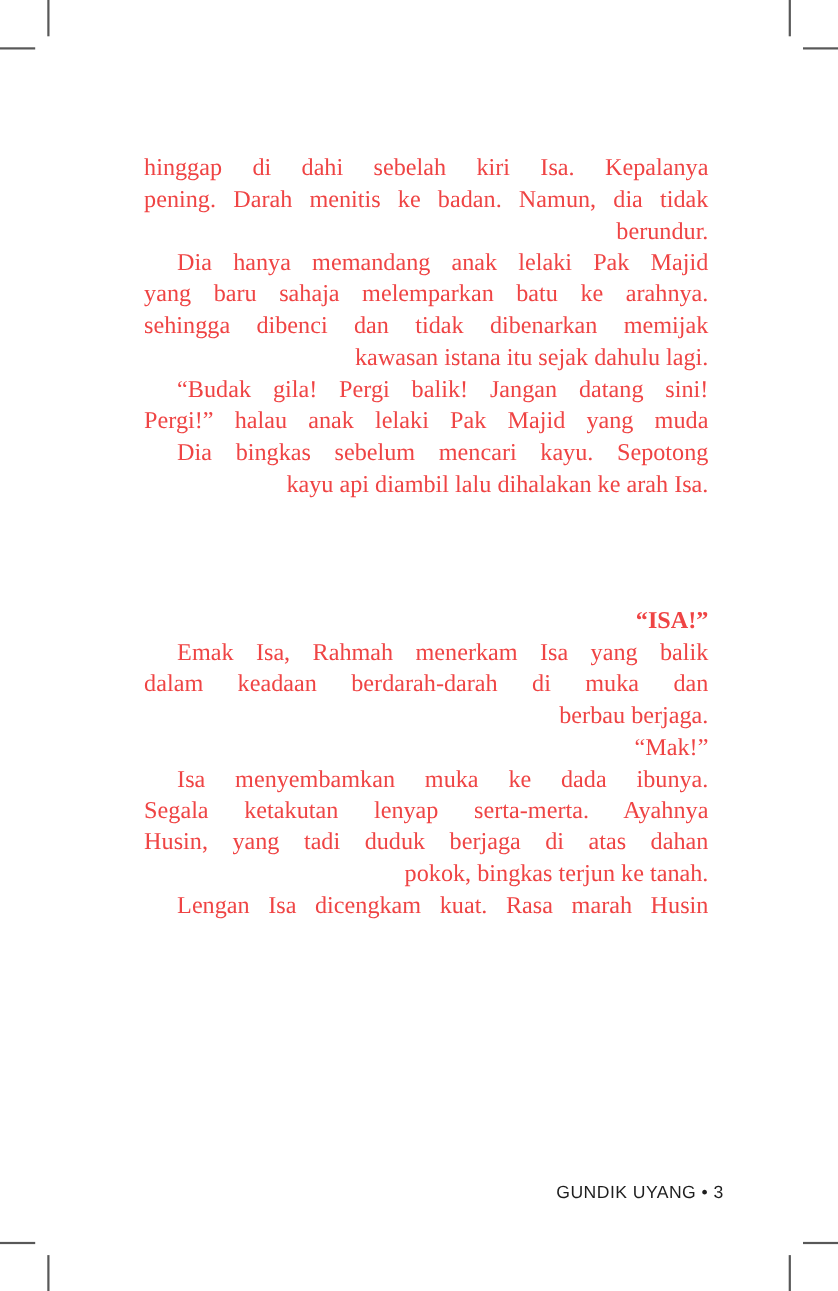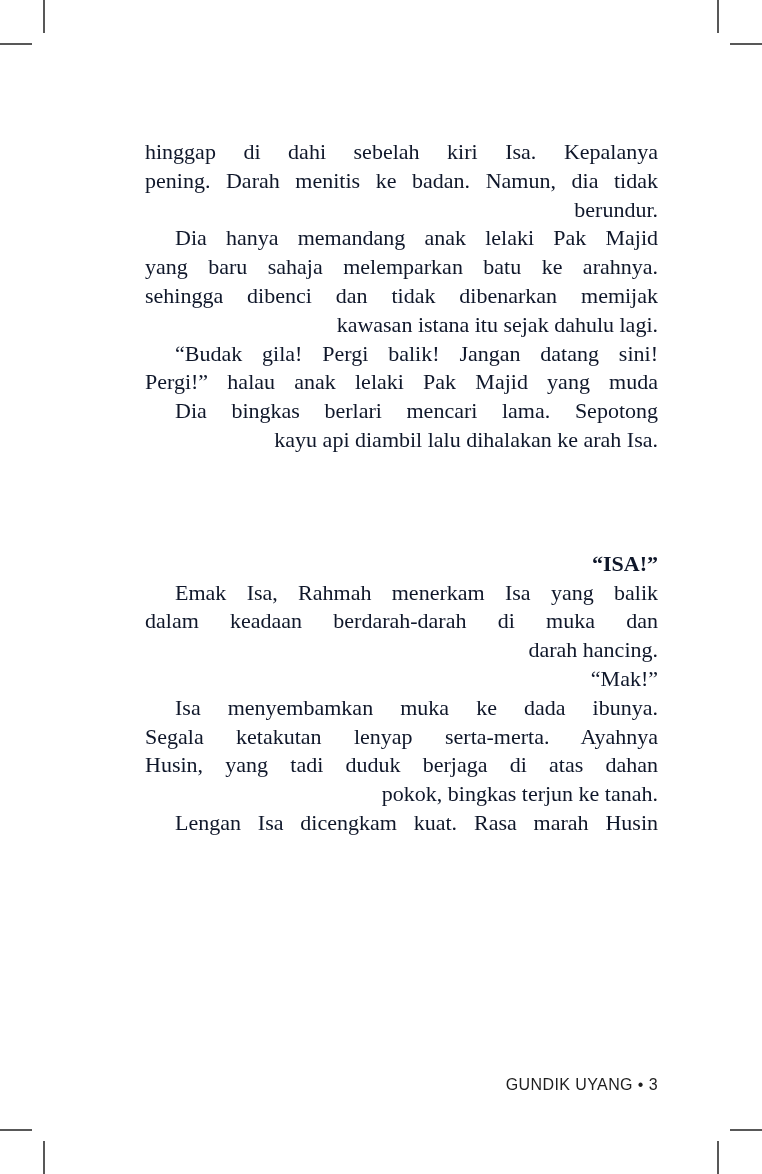--- a/index.html
+++ b/index.html
@@ -18,26 +18,26 @@
   .crop.tr-v { left: 717px; top: 0;       width: 2px;  height: 33px; }
   .crop.tr-h { left: 730px; top: 43px;    width: 32px; height: 2px;  }
   .crop.bl-h { left: 0;     top: 1129px;  width: 32px; height: 2px;  }
   .crop.bl-v { left: 43px;  top: 1141px;  width: 2px;  height: 33px; }
   .crop.br-h { left: 730px; top: 1129px;  width: 32px; height: 2px;  }
   .crop.br-v { left: 717px; top: 1141px;  width: 2px;  height: 33px; }
 
   
   .text-block {
     position: absolute;
-    left: 145px;
+    left: 131px;
     top: 138px;
     width: 513px;
     font-size: 22px;
     line-height: 28.8px;
-    color: #0f172a;
+    color: #ef4444;
   }
   .para { margin: 0; padding: 0; }
   .para.gap { margin-top: 95px; }
   .para.bold { font-weight: bold; }
   .para.indent .line:first-child { text-indent: 30px; }
   .line { text-align: right; white-space: normal; }
   .line.just { text-align: justify; text-align-last: justify; }
 
   
   .footer {
@@ -75,30 +75,30 @@
         <div class="line just">Dia hanya memandang anak lelaki Pak Majid</div>
         <div class="line just">yang baru sahaja melemparkan batu ke arahnya.</div>
         <div class="line just">sehingga dibenci dan tidak dibenarkan memijak</div>
         <div class="line">kawasan istana itu sejak dahulu lagi.</div>
       </div>
       <div class="para indent">
         <div class="line just">“Budak gila! Pergi balik! Jangan datang sini!</div>
         <div class="line just">Pergi!” halau anak lelaki Pak Majid yang muda</div>
       </div>
       <div class="para indent">
-        <div class="line just">Dia bingkas berlari mencari lama. Sepotong</div>
+        <div class="line just">Dia bingkas sebelum mencari kayu. Sepotong</div>
         <div class="line">kayu api diambil lalu dihalakan ke arah Isa.</div>
       </div>
       <div class="para bold gap">
         <div class="line">“ISA!”</div>
       </div>
       <div class="para indent">
         <div class="line just">Emak Isa, Rahmah menerkam Isa yang balik</div>
         <div class="line just">dalam keadaan berdarah-darah di muka dan</div>
-        <div class="line">darah hancing.</div>
+        <div class="line">berbau berjaga.</div>
       </div>
       <div class="para indent">
         <div class="line">“Mak!”</div>
       </div>
       <div class="para indent">
         <div class="line just">Isa menyembamkan muka ke dada ibunya.</div>
         <div class="line just">Segala ketakutan lenyap serta-merta. Ayahnya</div>
         <div class="line just">Husin, yang tadi duduk berjaga di atas dahan</div>
         <div class="line">pokok, bingkas terjun ke tanah.</div>
       </div>

